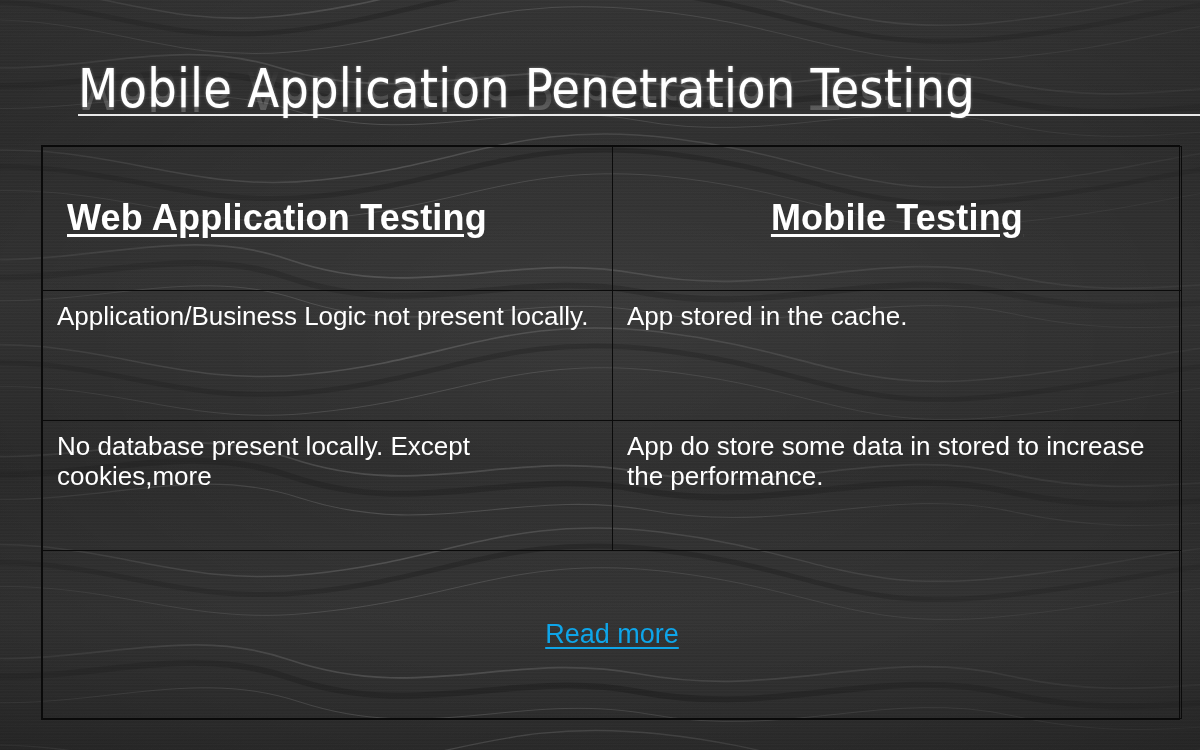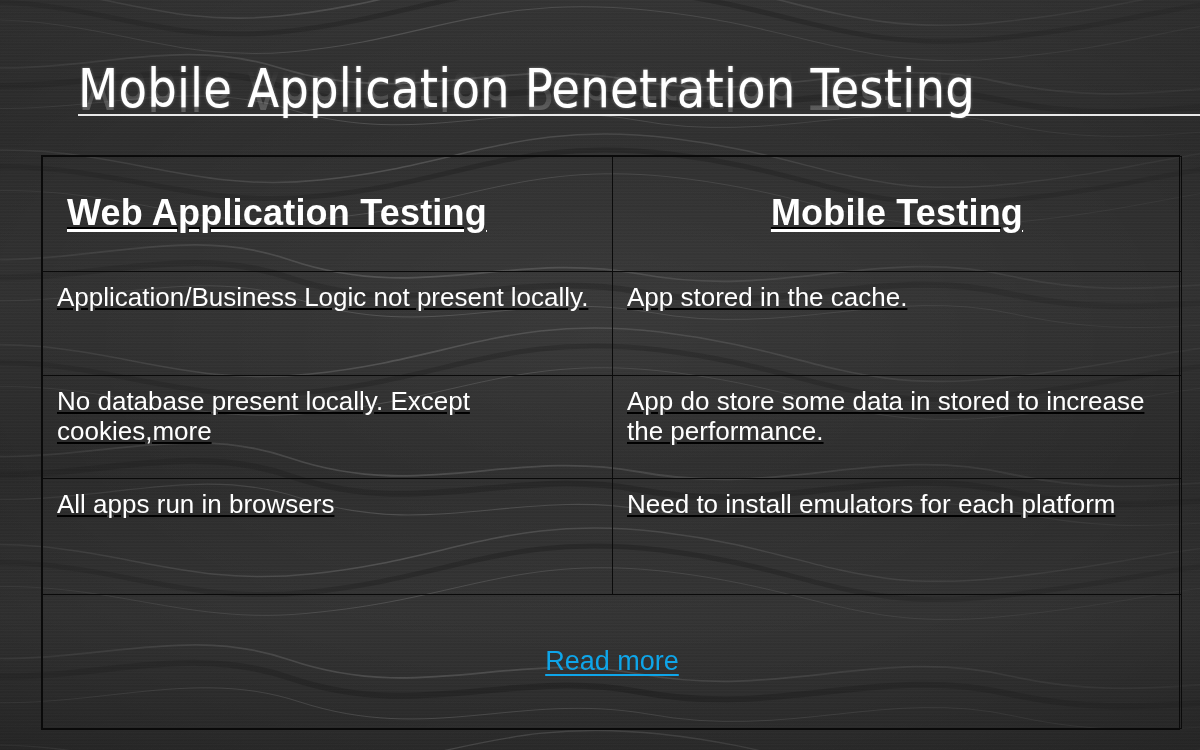--- a/index.html
+++ b/index.html
@@ -85,26 +85,25 @@
     position: absolute;
     left: 78px; top: 56px;
     width: 1122px;
     height: 2px;
     background: rgba(248,248,248,0.92);
   }
 
   
   .cmp-table {
     position: absolute;
-    left: 41px; top: 155px;
+    left: 41px; top: 145px;
     width: 1139px;
     height: 575px;
     border: 1px solid #0a0a0a;
     border-collapse: collapse;
-    text-decoration: underline;
   }
   .cmp-table table {
     width: 100%;
     height: 100%;
     border-collapse: collapse;
     table-layout: fixed;
   }
   .cmp-table td {
     border: 1px solid #0a0a0a;
     vertical-align: top;
@@ -222,24 +221,20 @@
         <tr class="body-row">
           <td class="col-left">Application/Business Logic not present locally.</td>
           <td class="col-right">App stored in the cache.</td>
         </tr>
 
         <tr class="body-row">
           <td class="col-left">No database present locally. Except cookies,more</td>
           <td class="col-right">App do store some data in stored to increase the performance.</td>
         </tr>
 
-        <tr class="row-tall">
-          <td class="col-left">All apps run in browsers</td>
-          <td class="col-right">Need to install emulators for each platform</td>
-        </tr>
 
 
         <tr class="footer-row">
           <td colspan="2">
             <span class="read-more">Read more</span>
           </td>
         </tr>
       </tbody>
     </table>
   </div>

